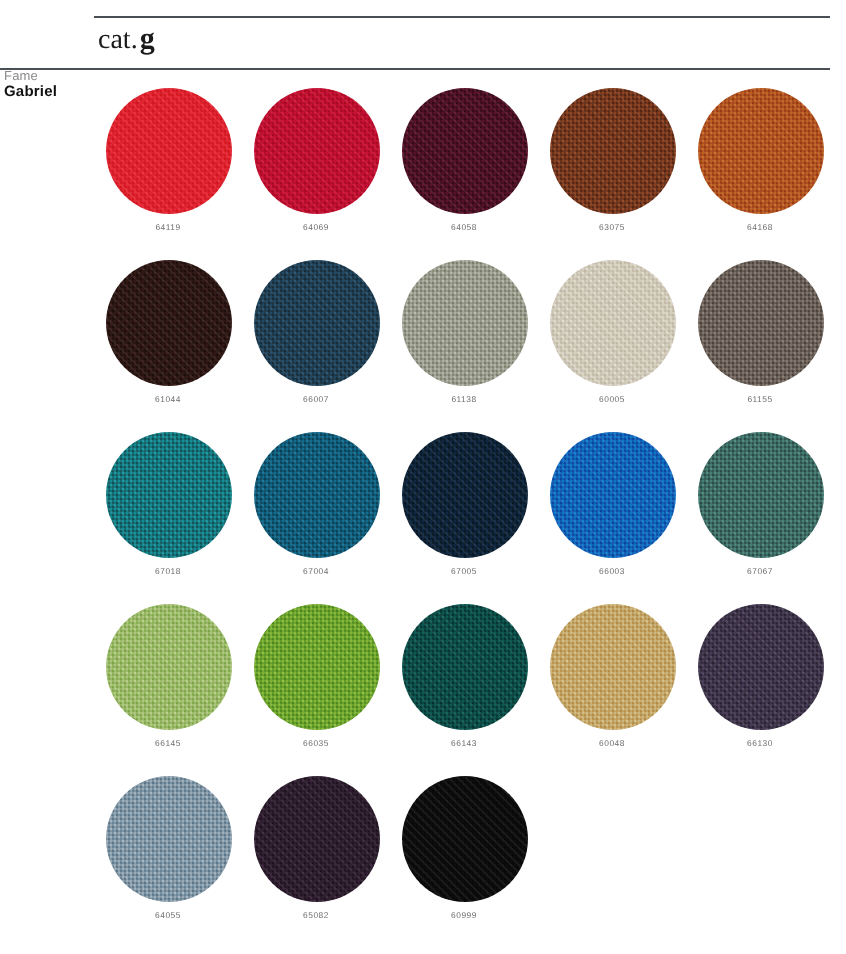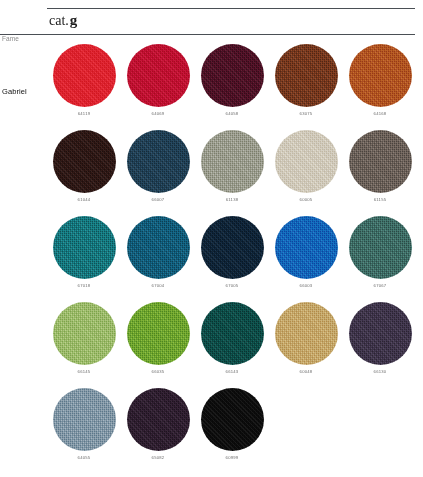--- a/index.html
+++ b/index.html
@@ -32,24 +32,23 @@
   }
   .brand-collection {
     font-size: 6.5px;
     color: #8b8b8b;
     letter-spacing: 0.1px;
     display: block;
   }
   .brand-name {
     font-size: 7.5px;
     color: #111111;
-    font-weight: normal;
+    font-weight: bold;
     letter-spacing: 0.1px;
     display: block;
-    margin-top: 46px;
   }
 
   
   .rule-top {
     position: absolute;
     left: 47px;
     top: 8px;
     width: 368px;
     height: 1px;
     background: #4a4f55;

